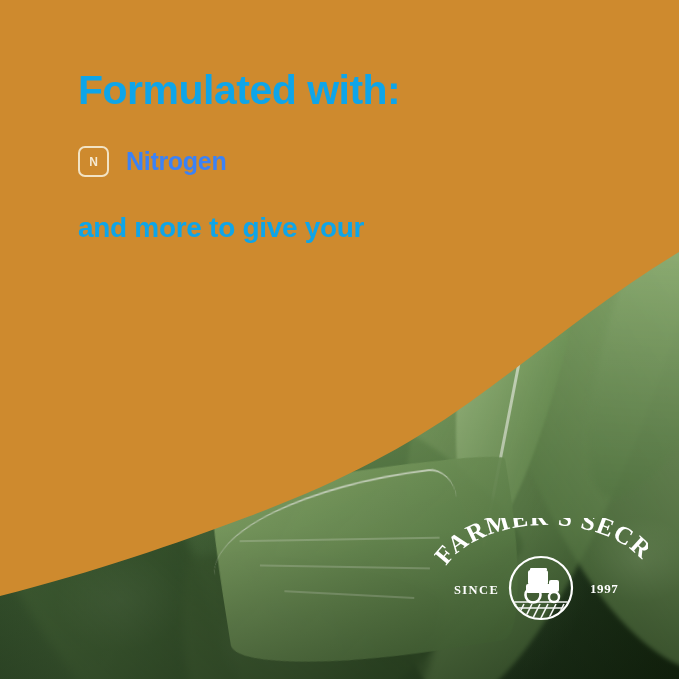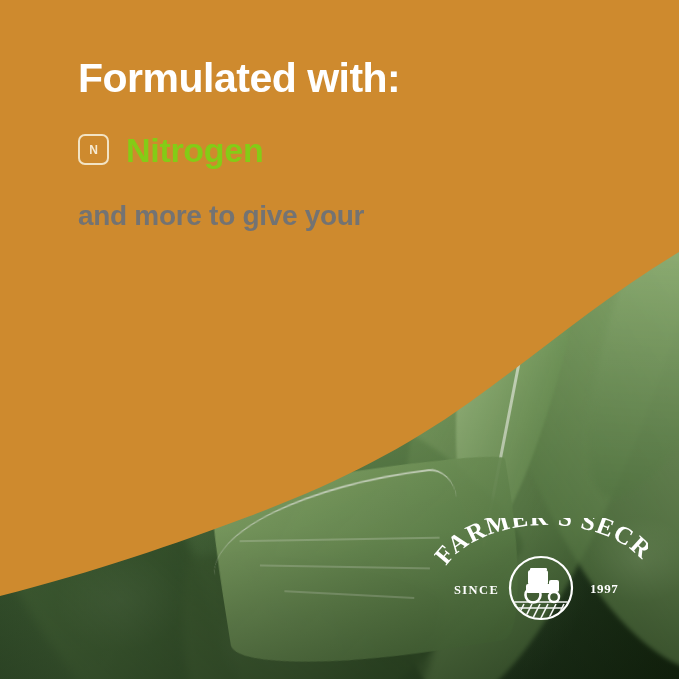--- a/index.html
+++ b/index.html
@@ -114,22 +114,23 @@
     position:absolute; left:0; top:0;
     width:679px; height:480px;
     padding:56px 0 0 78px;
   }
 
   .headline {
     font-size:41px;
     font-weight:bold;
     line-height:1.12;
     letter-spacing:-0.5px;
-    color:#ffffff;
+    color:#0ea5e9;
     margin-bottom:22px;
+    margin-top:12px;
   }
 
   .nutrient-list { list-style:none; }
 
   .nutrient {
     display:flex;
     align-items:center;
     gap:17px;
     height:52px;
     margin-bottom:22px;
@@ -143,33 +144,33 @@
     display:flex;
     align-items:center;
     justify-content:center;
     font-size:12px;
     font-weight:bold;
     color:#f6ead2;
     letter-spacing:-0.2px;
   }
 
   .nutrient-name {
-    font-size:34px;
-    font-weight:bold;
-    color:#84cc16;
+    font-size:25px;
+    font-weight:bold;
+    color:#3b82f6;
     letter-spacing:-0.3px;
     line-height:1;
   }
 
   .tagline {
     margin-top:4px;
     font-size:28px;
     font-weight:bold;
     line-height:1.32;
-    color:#737373;
+    color:#0ea5e9;
     letter-spacing:-0.3px;
     max-width:420px;
   }
 
   
   .logo {
     position:absolute;
     left:434px; top:518px;
     width:214px; height:112px;
   }

